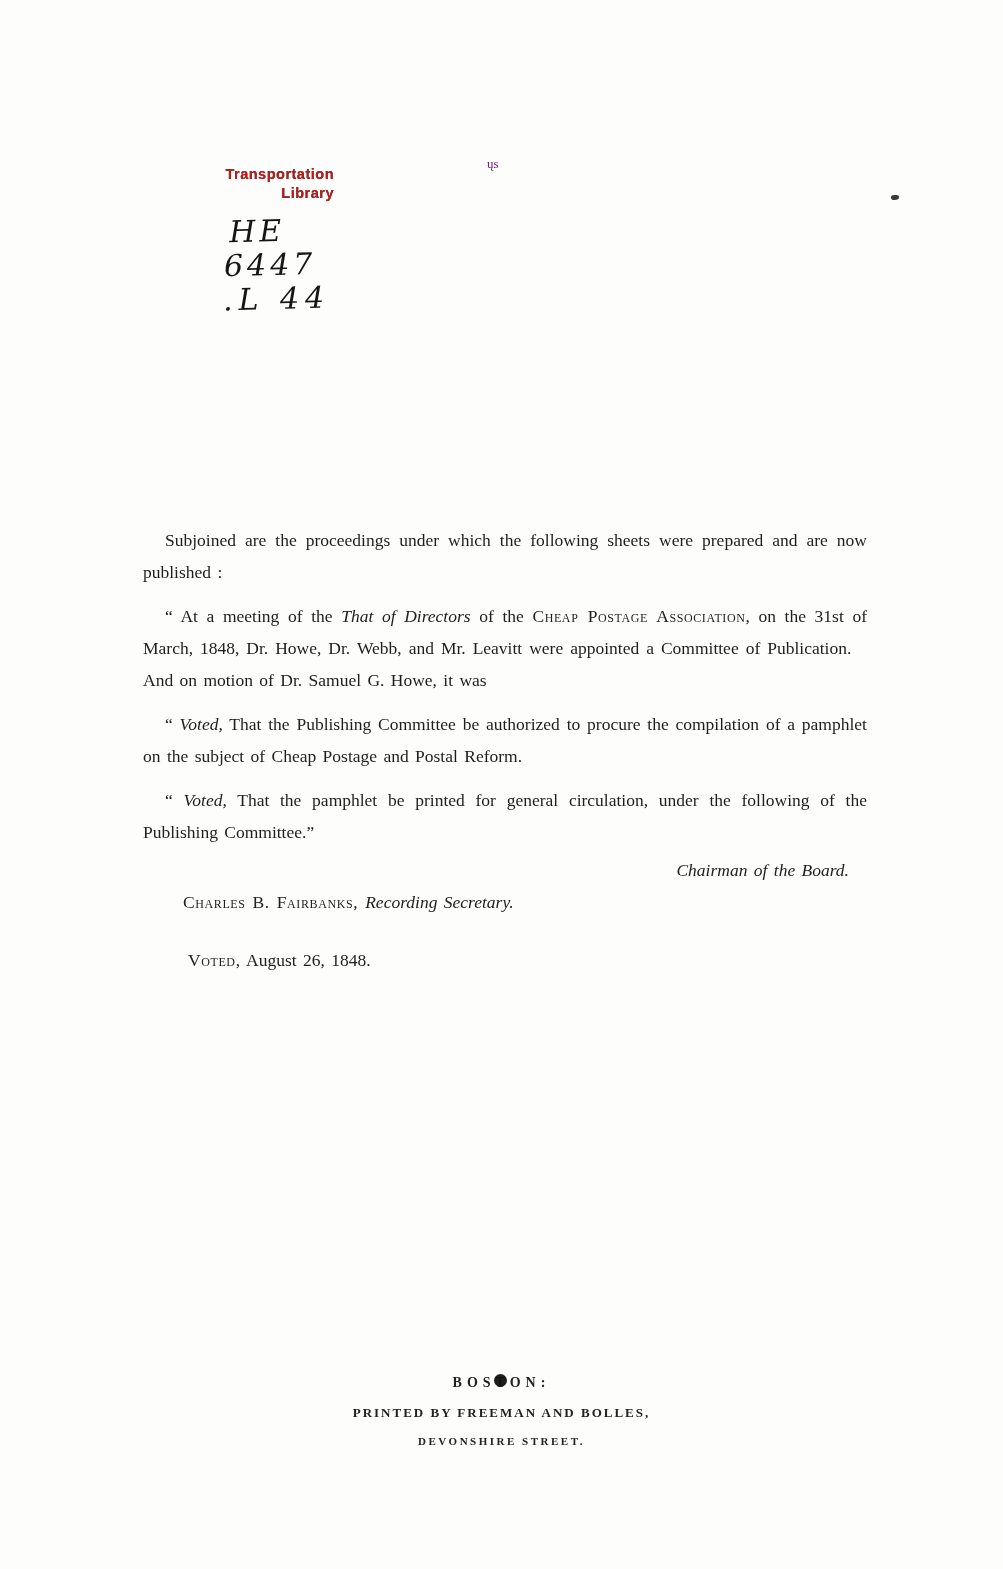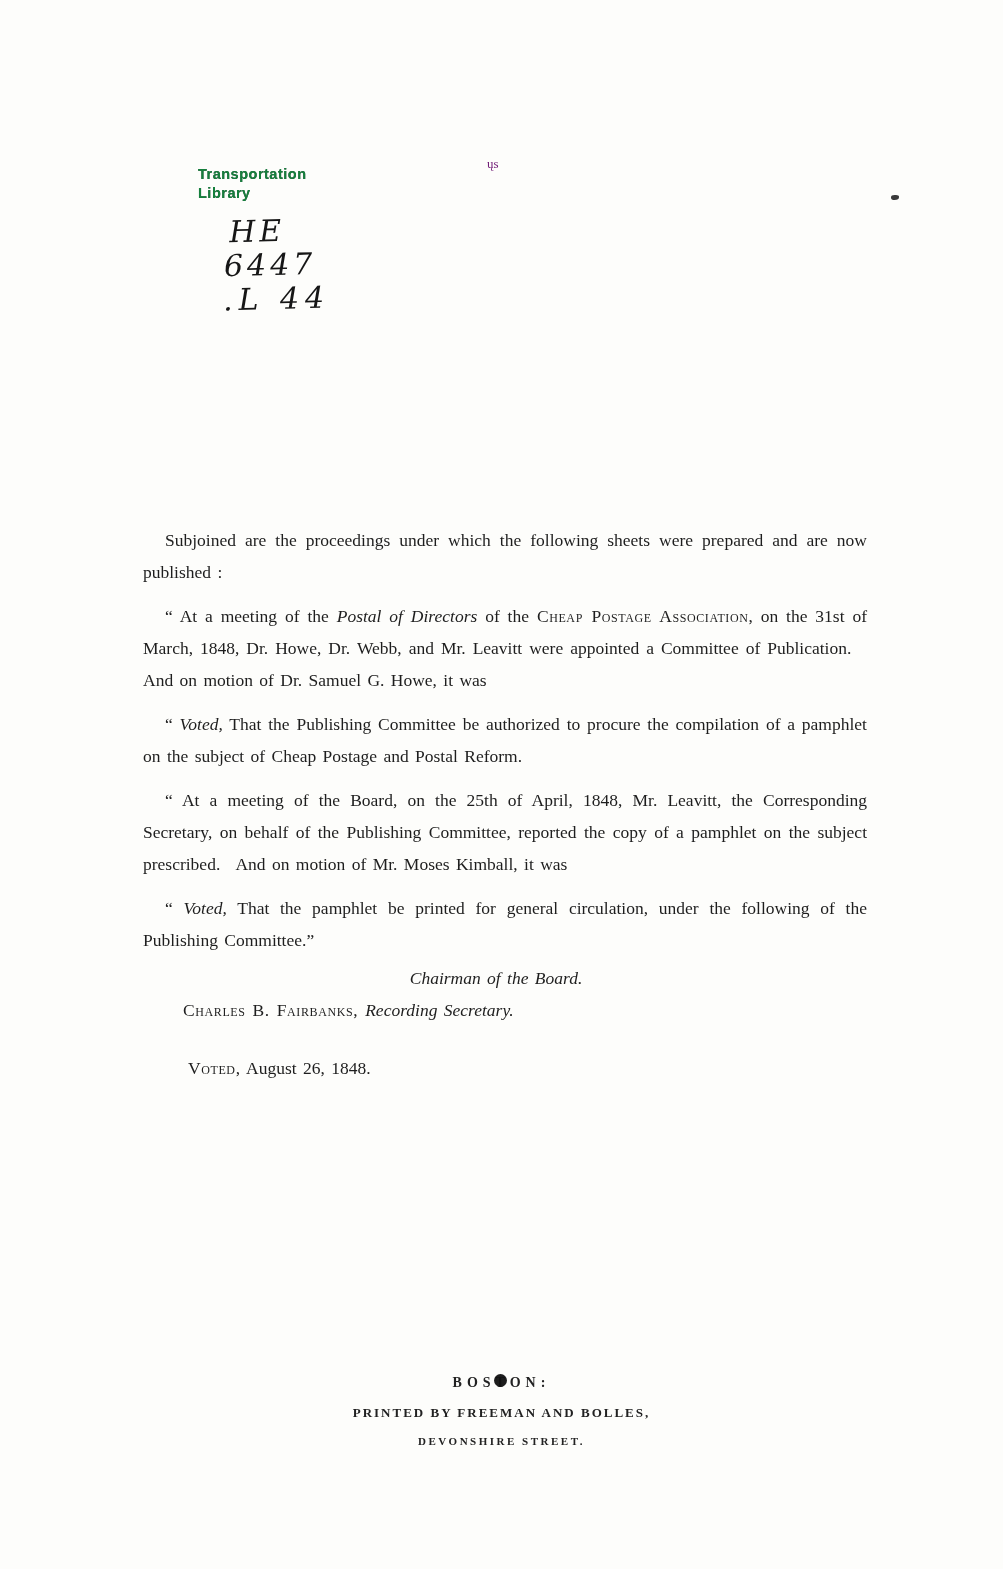--- a/index.html
+++ b/index.html
@@ -13,26 +13,26 @@
     color: #1e1e1e;
     overflow: hidden;
   }
 
   
   .stamp {
     position: absolute;
     left: 198px;
     top: 165px;
     width: 136px;
-    text-align: left;
+    text-align: right;
     font-family: "Liberation Sans", sans-serif;
     font-weight: bold;
     font-size: 14.5px;
     line-height: 19px;
-    color: #15803d;
+    color: #b91c1c;
     letter-spacing: 0.5px;
     text-shadow: 0 0 0.6px #444;
   }
 
   
   .callnum {
     position: absolute;
     left: 222px;
     top: 214px;
     font-family: "DejaVu Serif", serif;
@@ -83,21 +83,21 @@
   }
   .it { font-style: italic; }
   .sc { font-variant: small-caps; letter-spacing: 0.6px; }
 
   .sig-name {
     text-align: right;
     padding-right: 132px;
     margin-top: -32px;      
   }
   .sig-title {
-    text-align: center;
+    text-align: right;
     padding-right: 18px;
     font-style: italic;
     margin-top: 2px;
   }
   .secretary-line {
     margin-top: 0;
     text-indent: 40px;
   }
   .dateline {
     margin-top: 26px;
@@ -157,25 +157,24 @@
     <div class="cn3">.L 44</div>
   </div>
 
   <div class="top-mark">ųs</div>
   <div class="speck"></div>
 
   <div class="body-text">
 
     <p>Subjoined are the proceedings under which the following sheets were prepared and are now published :</p>
 
-    <p><span>“ At a meeting of the </span><span class="it">Postal of Directors</span><span> of the </span><span class="sc">Cheap Postage Association</span><span>, on the 31st of March, 1848, Dr. Howe, Dr. Webb, and Mr. Leavitt were appointed a Committee of Publication.  And on motion of Dr. Samuel G. Howe, it was</span></p>
+    <p><span>“ At a meeting of the </span><span class="it">That of Directors</span><span> of the </span><span class="sc">Cheap Postage Association</span><span>, on the 31st of March, 1848, Dr. Howe, Dr. Webb, and Mr. Leavitt were appointed a Committee of Publication.  And on motion of Dr. Samuel G. Howe, it was</span></p>
 
     <p><span>“ </span><span class="it">Voted,</span><span> That the Publishing Committee be authorized to procure the compilation of a pamphlet on the subject of Cheap Postage and Postal Reform.</span></p>
 
-    <p>“ At a meeting of the Board, on the 25th of April, 1848, Mr. Leavitt, the Corresponding Secretary, on behalf of the Publishing Committee, reported the copy of a pamphlet on the subject prescribed.  And on motion of Mr. Moses Kimball, it was</p>
 
     <p><span>“ </span><span class="it">Voted,</span><span> That the pamphlet be printed for general circulation, under the following of the Publishing Committee.”</span></p>
 
     <div class="sig-title">Chairman of the Board.</div>
 
     <div class="secretary-line"><span class="sc">Charles B. Fairbanks, </span><span class="it">Recording Secretary.</span></div>
 
     <div class="dateline"><span class="sc">Voted,</span><span> August 26, 1848.</span></div>
 
   </div>

